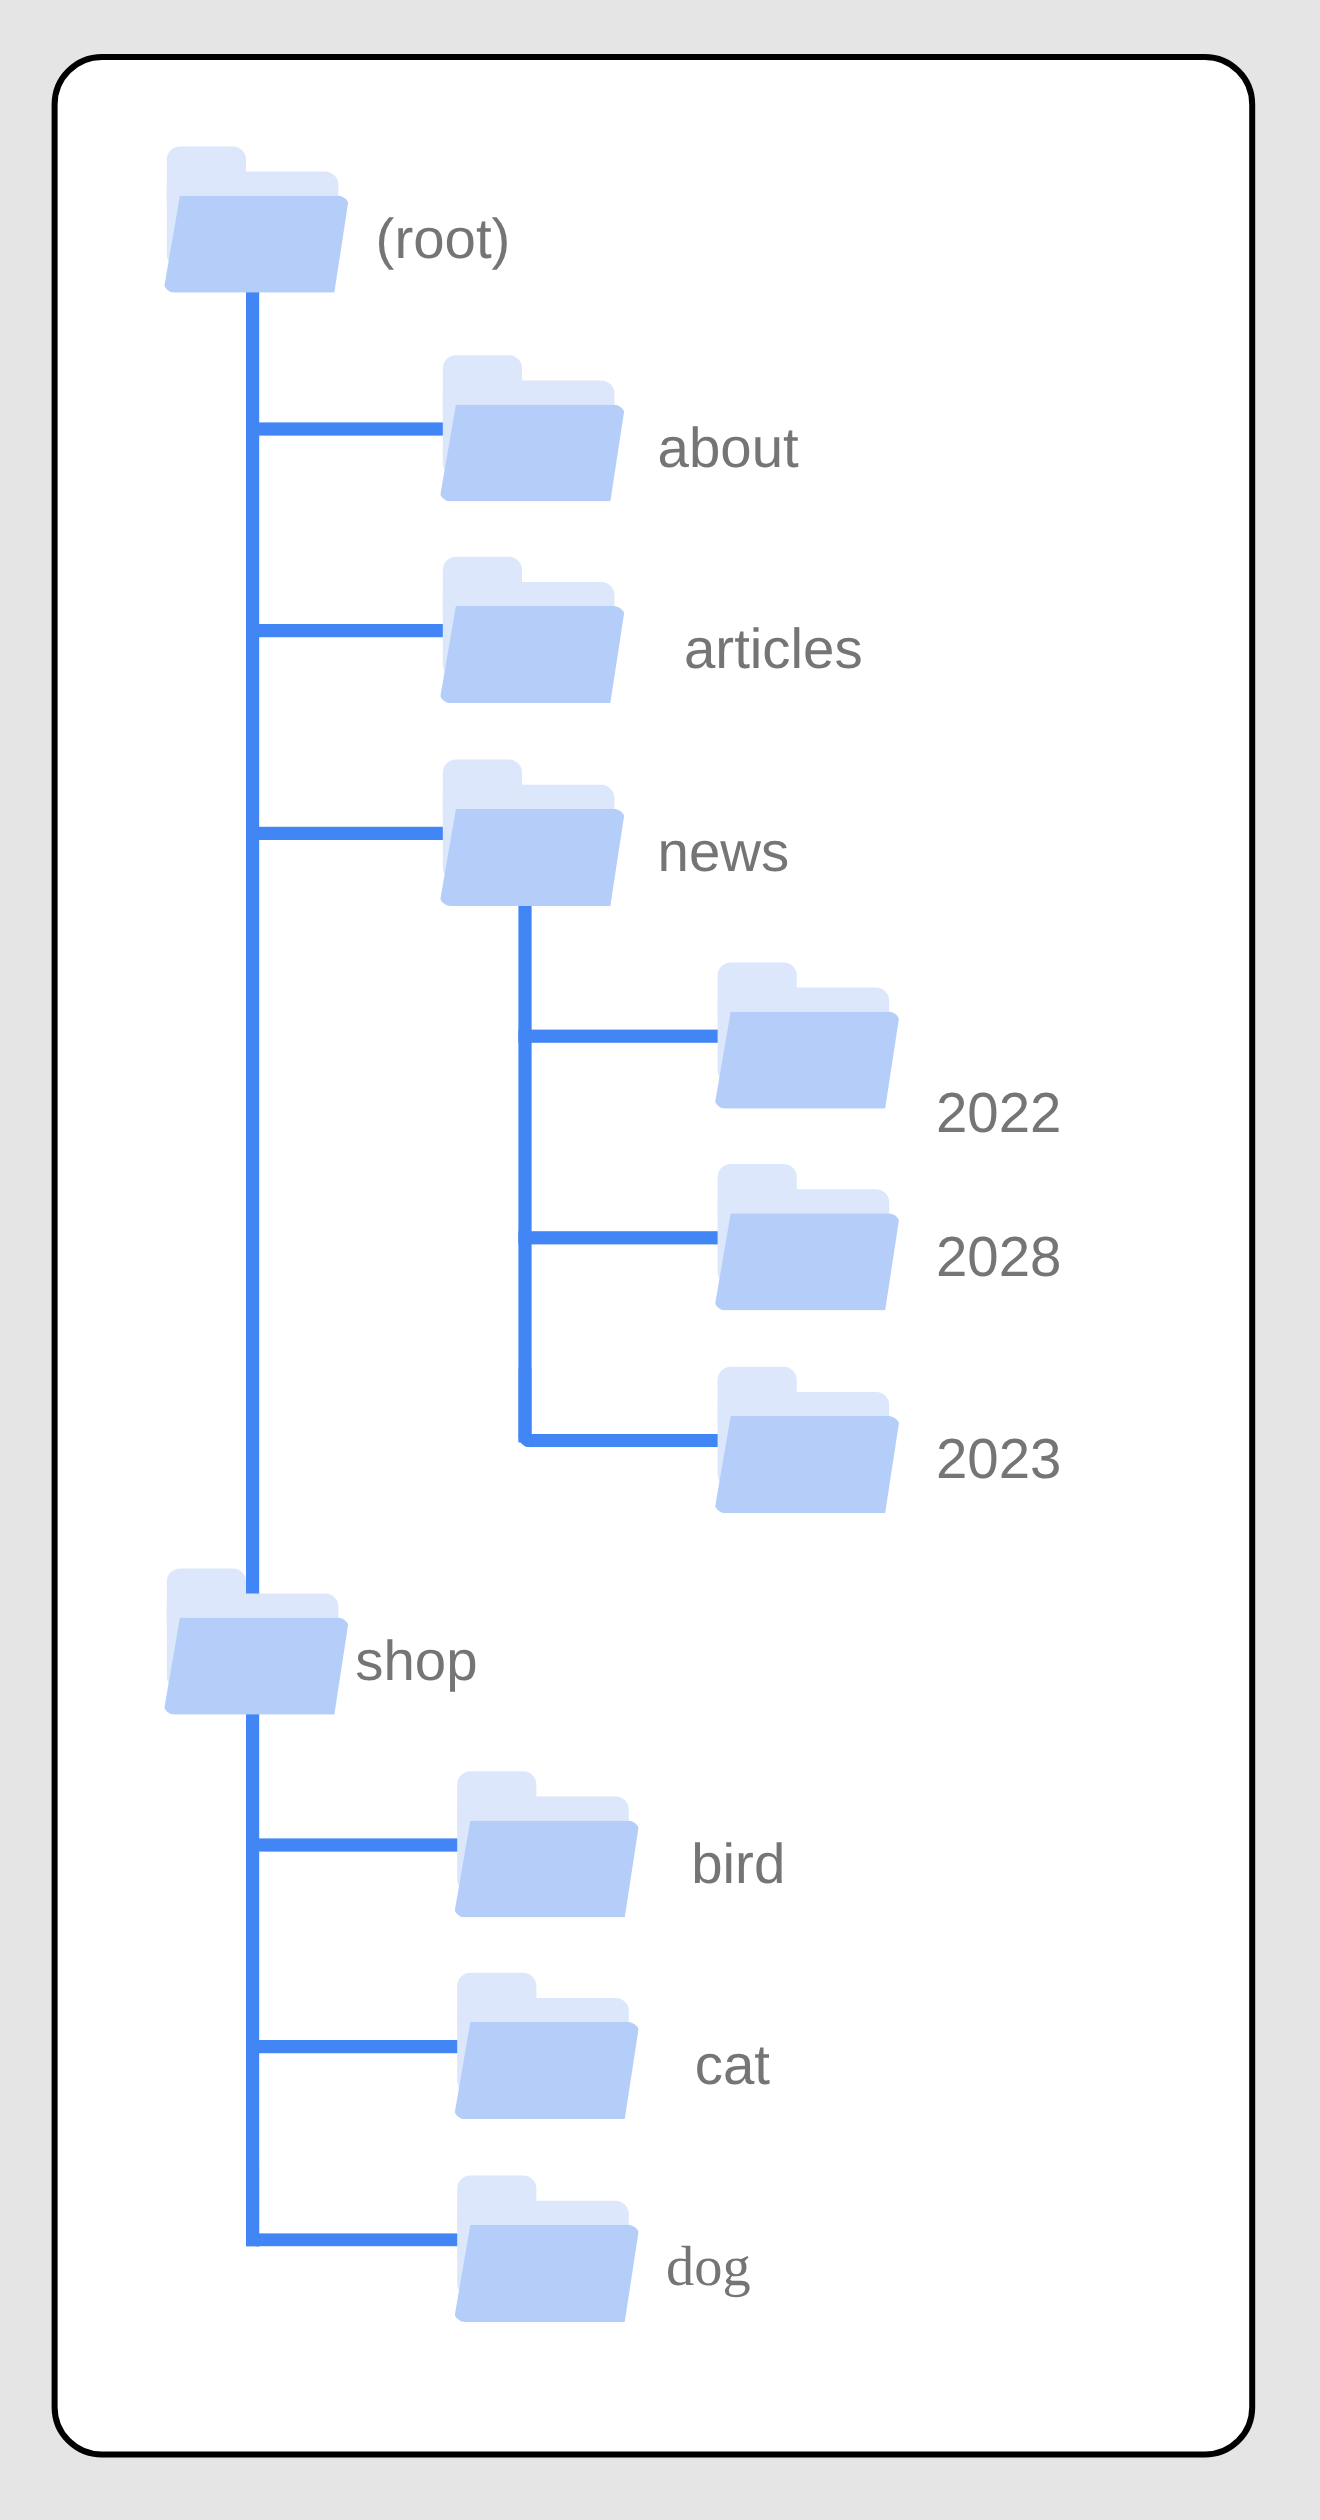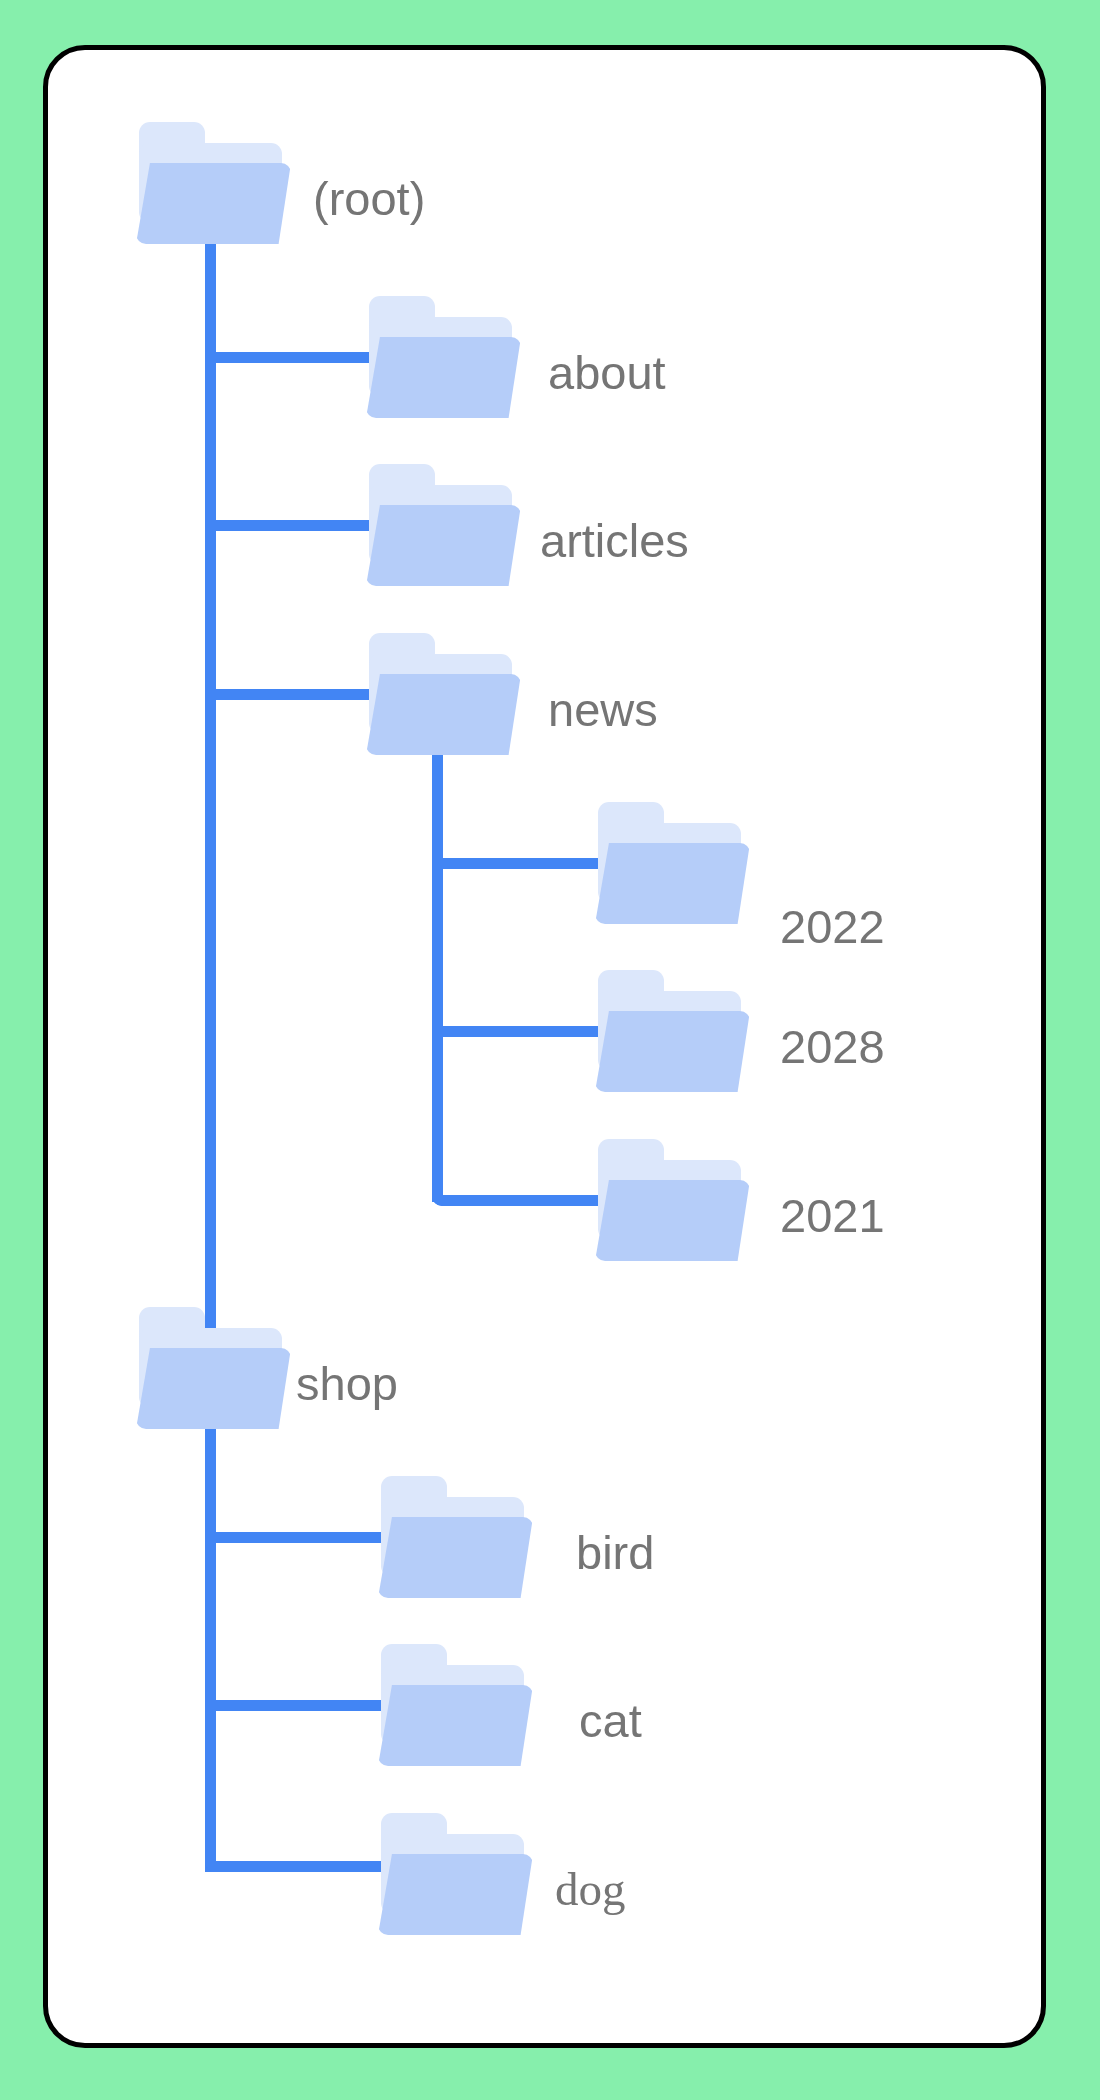--- a/index.html
+++ b/index.html
@@ -10,21 +10,21 @@
   body {
     width: 1100px;
     height: 2100px;
     font-family: "Liberation Sans", sans-serif;
     overflow: hidden;
   }
   #stage {
     position: relative;
     width: 1100px;
     height: 2100px;
-    background: #86efac;
+    background: #e5e5e5;
   }
   #card {
     position: absolute;
     left: 43px;
     top: 45px;
     width: 1003px;
     height: 2003px;
     border: 5px solid #000000;
     border-radius: 42px;
     background: #ffffff;
@@ -151,21 +151,21 @@
         </div>
         <div class="label" style="left:548px; top:349px;">about</div>
       </div>
 
       <div class="node" style="left:0;top:0;">
         <div class="folder" style="left:366px; top:464px;">
           <div class="tab"></div>
           <div class="back"></div>
           <div class="front"></div>
         </div>
-        <div class="label" style="left:540px; top:517px;">articles</div>
+        <div class="label" style="left:570px; top:517px;">articles</div>
       </div>
 
       <div class="node" style="left:0;top:0;">
         <div class="folder" style="left:366px; top:633px;">
           <div class="tab"></div>
           <div class="back"></div>
           <div class="front"></div>
         </div>
         <div class="label" style="left:548px; top:686px;">news</div>
       </div>
@@ -187,21 +187,21 @@
         </div>
         <div class="label" style="left:780px; top:1023px;">2028</div>
       </div>
 
       <div class="node" style="left:0;top:0;">
         <div class="folder" style="left:595px; top:1139px;">
           <div class="tab"></div>
           <div class="back"></div>
           <div class="front"></div>
         </div>
-        <div class="label" style="left:780px; top:1192px;">2021</div>
+        <div class="label" style="left:780px; top:1192px;">2023</div>
       </div>
 
       <div class="node" style="left:0;top:0;">
         <div class="folder" style="left:136px; top:1307px;">
           <div class="tab"></div>
           <div class="back"></div>
           <div class="front"></div>
         </div>
         <div class="label" style="left:296px; top:1360px;">shop</div>
       </div>

